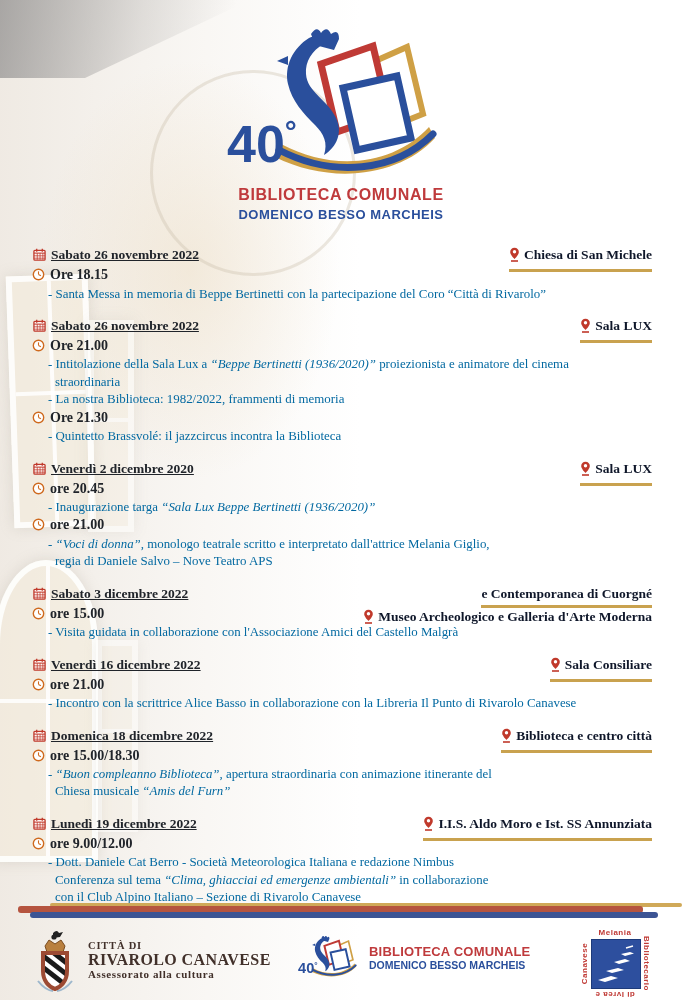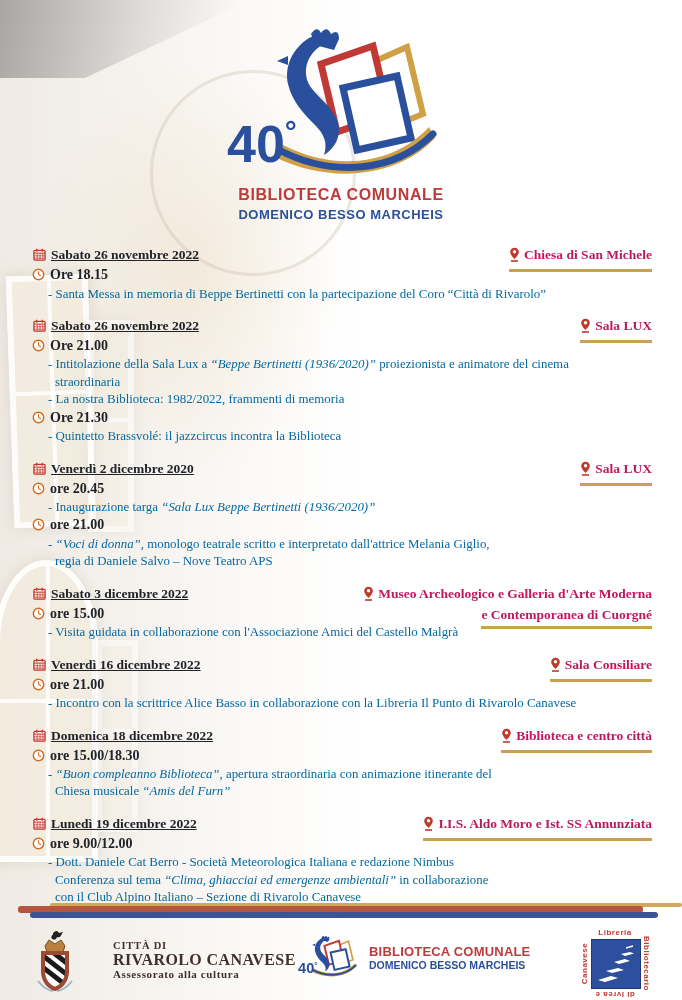--- a/index.html
+++ b/index.html
@@ -24,40 +24,40 @@
   
   .header-logo{position:absolute;left:50%;top:26px;transform:translateX(-50%);z-index:1;}
   .title1{position:absolute;left:0;top:186px;width:100%;text-align:center;z-index:1;
     font-family:"Liberation Sans",sans-serif;font-weight:bold;font-size:16px;letter-spacing:.6px;}
   .title2{position:absolute;left:0;top:207px;width:100%;text-align:center;z-index:1;
     font-family:"Liberation Sans",sans-serif;font-weight:bold;font-size:13px;letter-spacing:.5px;}
   
   #events{position:absolute;left:33px;top:246px;width:619px;z-index:1;}
   .event{position:relative;margin-bottom:14px;}
   .ev-loc{position:absolute;right:0;top:0;text-align:right;max-width:49%;
-    font-weight:bold;font-size:13.5px;line-height:18px;color:#be185d;}
+    font-weight:bold;font-size:13.5px;line-height:18px;color:#0f172a;}
   .loc-inner{display:inline-block;}
   .loc-last .loc-inner{border-bottom:3px solid #c9a24f;padding-bottom:2px;}
   .icon{display:inline-block;vertical-align:-2px;}
   .pin-wrap{margin-right:4px;vertical-align:-3px;}
   .ev-date{font-size:13.5px;font-weight:bold;color:#20242a;line-height:18px;}
   .date-text{text-decoration:underline;}
   .cal-wrap{margin-right:5px;}
   .ev-time{font-size:14px;font-weight:bold;color:#20242a;line-height:17.5px;}
   .clock-wrap{margin-right:5px;margin-left:-1px;}
   .ev-line{font-size:12.9px;color:#0369a1;line-height:17.4px;padding-left:15px;}
   .ev-line.cont{padding-left:22px;}
   .ev-line.gap{}
   .it{font-style:italic;}
   
   .sep{position:absolute;z-index:1;border-radius:3px;}
   .sep-gold{left:50px;right:0;top:903px;height:4px;background:#d0a958;}
   .sep-red{left:18px;width:625px;top:906px;height:7px;background:#b5543f;}
   .sep-blue{left:30px;width:628px;top:912px;height:6px;background:#3c5494;}
-  .f-left{position:absolute;left:32px;top:931px;z-index:1;display:flex;align-items:flex-start;gap:25px;}
+  .f-left{position:absolute;left:32px;top:931px;z-index:1;display:flex;align-items:flex-start;}
   .f-left .txt{margin-left:10px;padding-top:9px;color:#41302a;font-family:"Liberation Serif",serif;}
   .f-city1{font-size:10.5px;font-weight:bold;letter-spacing:.8px;}
   .f-city2{font-size:16px;font-weight:bold;letter-spacing:.4px;line-height:17px;}
   .f-city3{font-size:11px;font-weight:bold;letter-spacing:.6px;}
   .f-center{position:absolute;left:297px;top:930px;z-index:1;display:flex;align-items:center;}
   .f-center .txt{margin-left:6px;font-family:"Liberation Sans",sans-serif;}
   .f-lib1{font-size:13px;font-weight:bold;letter-spacing:.2px;}
   .f-lib2{font-size:10.5px;font-weight:bold;}
   .f-right{position:absolute;left:578px;top:927px;width:74px;height:72px;z-index:1;
     font-family:"Liberation Sans",sans-serif;}
@@ -200,26 +200,26 @@
       <div class="ev-time"><span class="icon clock-wrap"><svg width="13" height="13" viewBox="0 0 14 14">
             <circle cx="7" cy="7" r="5.6" fill="#ffffff" stroke="#cf6a1f" stroke-width="1.5"></circle>
             <line x1="7" y1="7" x2="7" y2="3.6" stroke="#cf6a1f" stroke-width="1.2"></line>
             <line x1="7" y1="7" x2="9.6" y2="8.4" stroke="#cf6a1f" stroke-width="1.2"></line>
           </svg></span><span>ore 21.00</span></div>
       <div class="ev-line"><span>- </span><span class="it">“Voci di donna”</span><span>, monologo teatrale scritto e interpretato dall'attrice Melania Giglio,</span></div>
       <div class="ev-line cont"><span>regia di Daniele Salvo – Nove Teatro APS</span></div>
     </div>
     <div class="event">
       <div class="ev-loc">
+        <div class="loc-line loc-last"><span class="loc-inner"><span>e Contemporanea di Cuorgné</span></span></div>
         <div class="loc-line"><span class="loc-inner"><span class="icon pin-wrap"><svg width="11" height="15" viewBox="0 0 11 15">
                 <path d="M5.5,0.8 C3,0.8 1.2,2.7 1.2,5 C1.2,8 5.5,12 5.5,12 C5.5,12 9.8,8 9.8,5 C9.8,2.7 8,0.8 5.5,0.8 Z" fill="#c0392b"></path>
                 <circle cx="5.5" cy="4.8" r="1.7" fill="#ffffff"></circle>
                 <line x1="2" y1="14" x2="9" y2="14" stroke="#c0392b" stroke-width="1.6"></line>
               </svg></span><span>Museo Archeologico e Galleria d'Arte Moderna</span></span></div>
-        <div class="loc-line loc-last"><span class="loc-inner"><span>e Contemporanea di Cuorgné</span></span></div>
       </div>
       <div class="ev-date"><span class="icon cal-wrap"><svg width="13" height="13" viewBox="0 0 14 14">
             <rect x="1" y="2.5" width="12" height="10.5" rx="1" fill="#fdf4f2" stroke="#c0392b" stroke-width="1.4"></rect>
             <line x1="4" y1="0.8" x2="4" y2="4" stroke="#c0392b" stroke-width="1.4"></line>
             <line x1="10" y1="0.8" x2="10" y2="4" stroke="#c0392b" stroke-width="1.4"></line>
             <line x1="1" y1="5.5" x2="13" y2="5.5" stroke="#c0392b" stroke-width="1.1"></line>
             <line x1="4.6" y1="5.5" x2="4.6" y2="12.6" stroke="#c0392b" stroke-width="0.8"></line>
             <line x1="7.6" y1="5.5" x2="7.6" y2="12.6" stroke="#c0392b" stroke-width="0.8"></line>
             <line x1="10.6" y1="5.5" x2="10.6" y2="12.6" stroke="#c0392b" stroke-width="0.8"></line>
             <line x1="1" y1="8.4" x2="13" y2="8.4" stroke="#c0392b" stroke-width="0.8"></line>
@@ -348,21 +348,21 @@
   <svg width="66" height="54" viewBox="0 0 236 156">
       <use href="#logo40"></use>
     </svg>
   <div class="txt">
     <div class="f-lib1" style="color:#bf3a3c;">BIBLIOTECA COMUNALE</div>
     <div class="f-lib2" style="color:#2a4f9c;">DOMENICO BESSO MARCHEIS</div>
   </div>
 </div>
 
 <div class="f-right">
-  <span class="net-word net-top">Libreria</span>
+  <span class="net-word net-top">Melania</span>
   <span class="net-word net-bottom">di Ivrea e</span>
   <span class="net-word net-left">Canavese</span>
   <span class="net-word net-right">Bibliotecario</span>
   <div class="net-sq">
     <svg width="48" height="48" viewBox="0 0 48 48">
       <path d="M6,40 l13,-4 l7,2 l-13,4 Z" fill="#ffffff"></path>
       <path d="M14,31 l12,-3 l6,2 l-12,3 Z" fill="#ffffff"></path>
       <path d="M22,22 l11,-3 l5,2 l-11,3 Z" fill="#ffffff"></path>
       <path d="M29,14 l9,-2 l4,1.5 l-9,2.5 Z" fill="#ffffff"></path>
       <path d="M34,8 l7,-2" stroke="#ffffff" stroke-width="1.5"></path>

